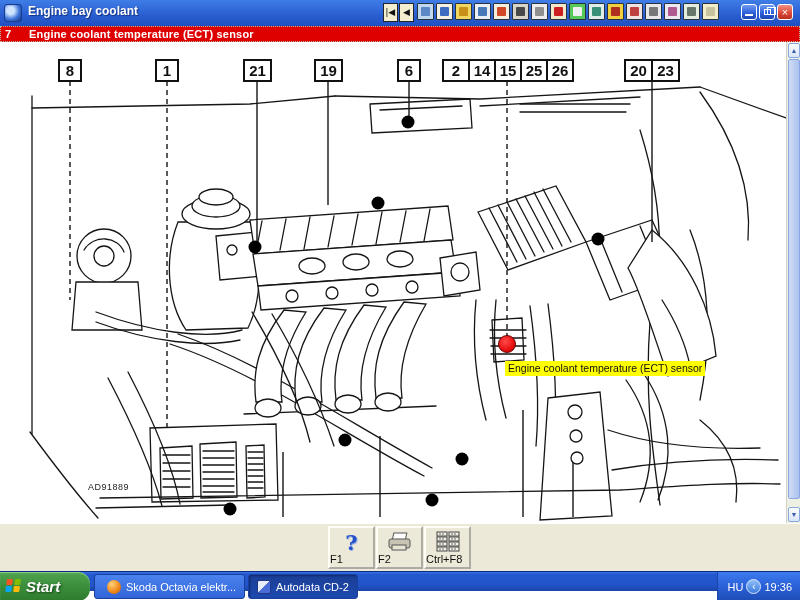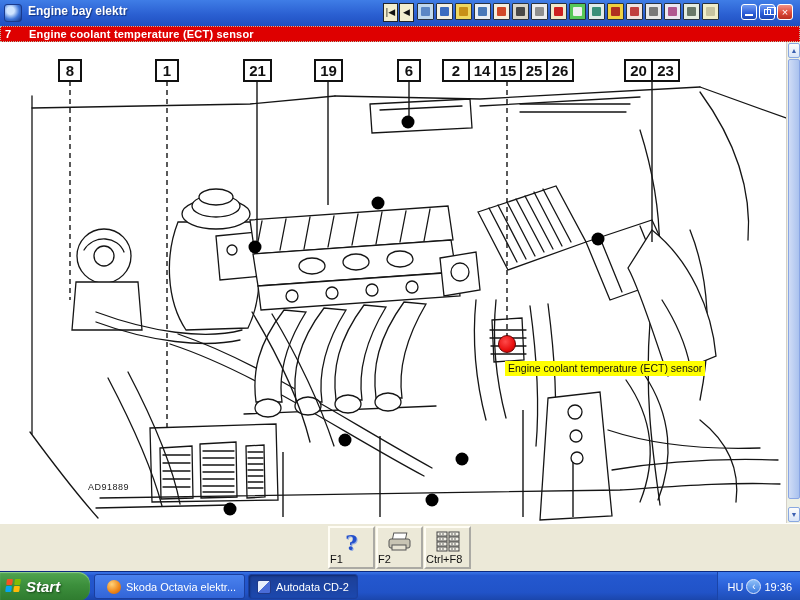--- a/index.html
+++ b/index.html
@@ -56,21 +56,21 @@
     border-top:1px solid #fff;}
   .actions{position:absolute;left:328px;top:2px;display:flex;}
   .abtn{width:47px;height:43px;margin-right:1px;background:#ece9d8;border:2px outset #fffdf4;
     position:relative;padding:0;cursor:pointer;}
   .abtn .ic{position:absolute;left:0;right:0;top:2px;height:24px;display:flex;align-items:center;justify-content:center;}
   .abtn .lb{position:absolute;left:0;right:0;bottom:2px;font-size:11px;color:#111;text-align:left;}
   .ic-help{color:#2450cc;font-size:21px;font-weight:bold;font-family:"DejaVu Serif",serif;
     text-shadow:1px 1px 0 #9ab0e0;}
 
   
-  .taskbar{position:absolute;left:0;top:571px;width:800px;height:30px;
+  .taskbar{position:absolute;left:0;top:571px;width:800px;height:20px;
     background:linear-gradient(#3a75e8 0%,#2458cf 12%,#2153c8 70%,#1a44a8 100%);border-top:1px solid #0c2a80;}
   .startbtn{position:absolute;left:0;top:0;height:29px;width:90px;border:0;padding:0 12px 0 26px;
     background:linear-gradient(#51a551 0%,#3c8f3c 45%,#2e7a2e 100%);border-radius:0 12px 12px 0;
     color:#fff;font-size:15px;font-weight:bold;font-style:italic;text-align:left;cursor:pointer;
     text-shadow:1px 1px 2px #174517;box-shadow:inset 0 1px 1px #8fce8f;}
   .winflag{position:absolute;left:6px;top:7px;width:15px;height:14px;transform:skewX(-8deg);}
   .winflag b{position:absolute;width:6px;height:6px;border-radius:1px;}
   .taskbtns{position:absolute;left:94px;top:2px;display:flex;gap:3px;height:25px;}
   .taskbtn{height:25px;border-radius:3px;border:1px solid #1b3f9e;color:#fff;font-size:11px;
     display:flex;align-items:center;gap:5px;padding:0 8px;cursor:pointer;white-space:nowrap;}
@@ -85,21 +85,21 @@
   .chev{width:15px;height:15px;border-radius:50%;border:1px solid #dfe9ff;color:#fff;
     background:linear-gradient(#8fc0f8,#3a7ae0);font-size:10px;line-height:13px;text-align:center;cursor:pointer;}
 </style>
 </head>
 <body>
 
 <div id="screen">
 
   <div class="titlebar">
     <span class="app-icon"></span>
-    <span class="title-text">Engine bay elektr</span>
+    <span class="title-text">Engine bay coolant</span>
     <button class="navbtn" style="left:383px">|◀</button>
     <button class="navbtn" style="left:399px">◀</button>
     <span class="tiles" id="tiles">
         <button class="tile" style="background: rgb(191, 216, 238);">
           <i style="background: rgb(91, 135, 197);"></i>
         </button>
         <button class="tile" style="background: rgb(244, 240, 226);">
           <i style="background: rgb(60, 108, 192);"></i>
         </button>
         <button class="tile" style="background: rgb(240, 216, 96);">

